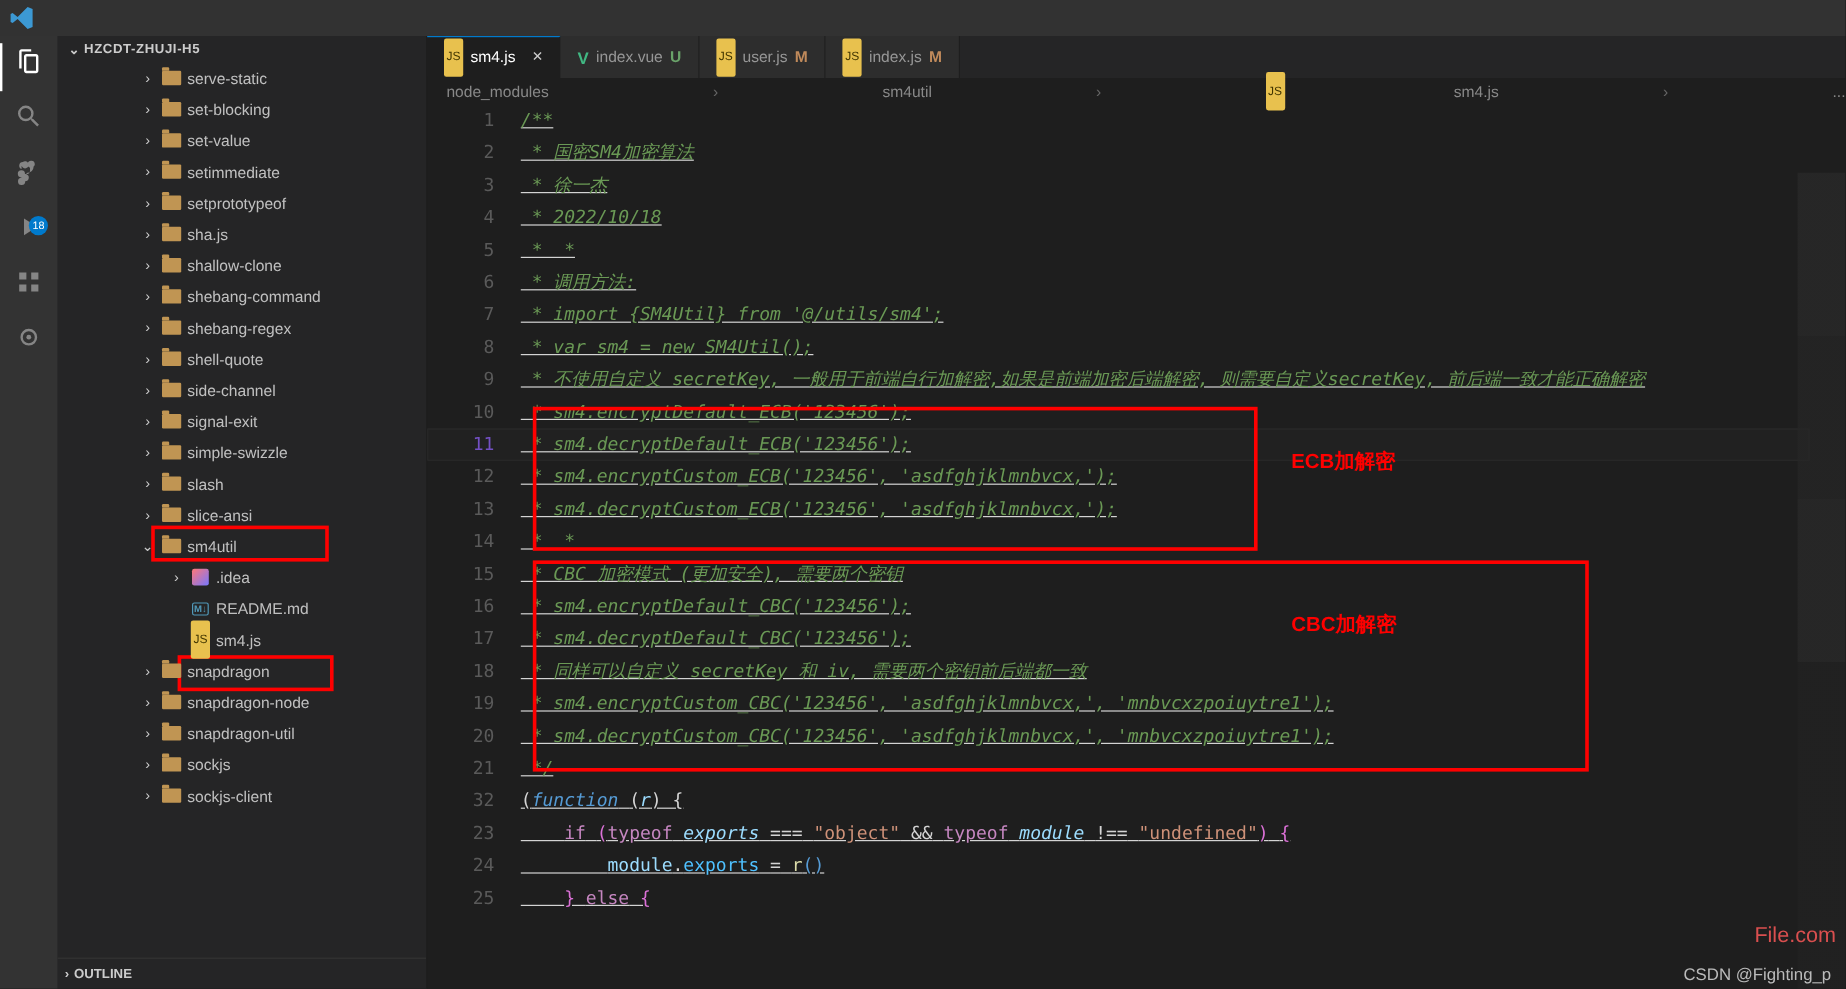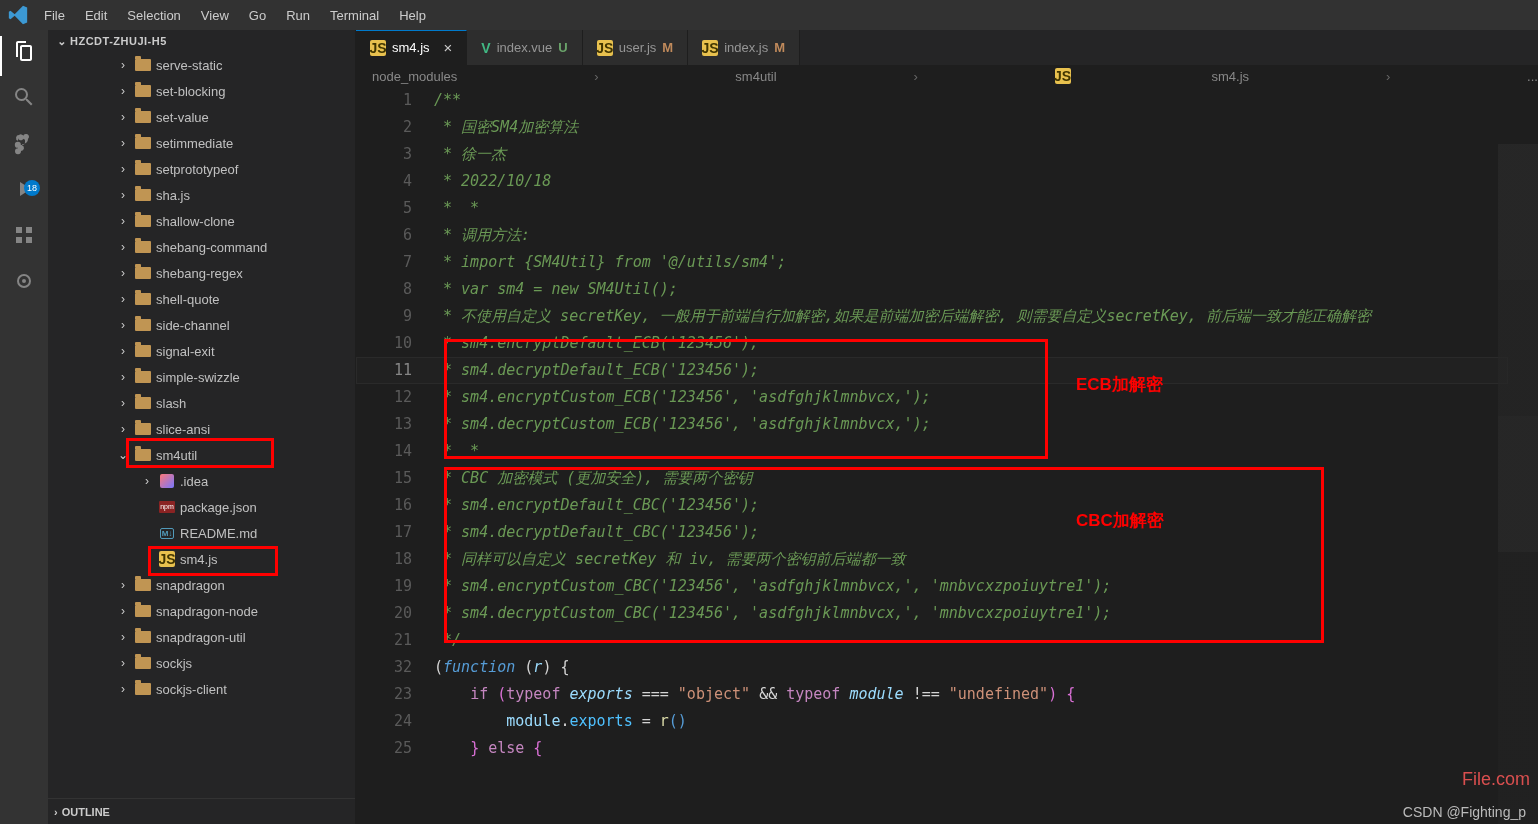--- a/index.html
+++ b/index.html
@@ -44,31 +44,31 @@
   .hl-red { position: absolute; border: 3px solid #f00; background: transparent; pointer-events: none; }
   .outline-row { height: 26px; display: flex; align-items: center; padding: 0 6px; border-top: 1px solid #333; font-size: 11px; font-weight: bold; color: #ccc; }
   
   .editor { flex: 1; background: #1e1e1e; display: flex; flex-direction: column; position: relative; }
   .tabs { height: 35px; background: #252526; display: flex; align-items: stretch; }
   .tab { padding: 0 14px; display: flex; align-items: center; gap: 6px; background: #2d2d2d; border-right: 1px solid #1e1e1e; cursor: pointer; color: #969696; }
   .tab.active { background: #1e1e1e; color: #fff; border-bottom: 1px solid #1e1e1e; border-top: 1px solid #007acc; }
   .tab .close { margin-left: 8px; font-size: 15px; color: #ccc; }
   .tab .mflag { color: #c08a5b; font-weight: bold; }
   .tab .uflag { color: #6aa36a; font-weight: bold; }
-  .js-icon { background: #e8c14e; color: #403500; font-size: 14px; font-weight: bold; width: 16px; height: 16px; display: inline-flex; align-items: center; justify-content: center; border-radius: 2px; }
+  .js-icon { background: #e8c14e; color: #403500; font-size: 10px; font-weight: normal; width: 16px; height: 32px; display: inline-flex; align-items: center; justify-content: center; border-radius: 2px; }
   .vue-icon { color: #41b883; font-size: 14px; font-weight: bold; }
   .pkg-icon { background: #8a2323; width: 16px; height: 12px; border-radius: 1px; display: inline-block; color: #fff; font-size: 7px; text-align: center; line-height: 12px; }
   .md-icon { color: #519aba; font-size: 8px; font-weight: bold; border: 1px solid #519aba; padding: 0 1px; border-radius: 2px; }
   .idea-icon { width: 14px; height: 14px; background: linear-gradient(135deg,#f77,#77f); border-radius: 2px; }
   .breadcrumb { height: 22px; display: flex; align-items: center; padding-left: 16px; font-size: 13px; color: #888; gap: 4px; justify-content: space-between; }
   .breadcrumb .sep { color: #666; }
   .codearea { flex: 1; display: flex; overflow: hidden; font-family: Consolas, monospace; font-size: 15px; line-height: 27px; position: relative; }
   .gutter { width: 78px; text-align: right; padding-right: 22px; color: #5a5a5a; user-select: none; }
-  .gutter .cur { color: #a3a3a3; }
-  .code { flex: 1; white-space: pre; color: #d4d4d4; position: relative; }
+  .gutter .cur { color: #8b5cf6; }
+  .code { flex: 1; white-space: pre; color: #d4d4d4; position: relative; text-decoration: underline; }
   .c-green { color: #6a9955; font-style: italic; }
   .c-blue { color: #569cd6; }
   .c-lightblue { color: #9cdcfe; font-style: italic; }
   .c-yellow { color: #dcdcaa; }
   .c-orange { color: #ce9178; }
   .c-purple { color: #c586c0; }
   .c-const { color: #4fc1ff; }
   .c-punc { color: #d4d4d4; font-style: normal; }
   .c-magenta { color: #da70d6; }
   .curline { position: absolute; top: calc(27px * 10); left: 0; right: 30px; height: 27px; border: 1px solid #2a2a2a; background: #2a2a2a40; pointer-events: none; }
@@ -78,30 +78,20 @@
   .footer-wm { position: absolute; right: 8px; bottom: 34px; color: #d94f4f; font-family: Arial; font-size: 18px; }
   .footer-csdn { position: absolute; right: 12px; bottom: 4px; color: #bbb; font-size: 14px; }
 </style>
 </head>
 <body>
 
 <div class="titlebar">
   <svg class="tb-logo" viewBox="0 0 24 24">
     <path fill="#3c99d4" d="M23 3l-5-2-10 10L3 7 1 8v8l2 1 5-4 10 10 5-2V3z"></path>
   </svg>
-  <div class="tb-menu">
-      <span class="tb-item">File</span>
-      <span class="tb-item">Edit</span>
-      <span class="tb-item">Selection</span>
-      <span class="tb-item">View</span>
-      <span class="tb-item">Go</span>
-      <span class="tb-item">Run</span>
-      <span class="tb-item">Terminal</span>
-      <span class="tb-item">Help</span>
-    </div>
 </div>
 
 <div class="main">
 
   <div class="activitybar">
     <div class="act-icon active active-bar">
       <svg width="24" height="24" viewBox="0 0 24 24">
           <path fill="currentColor" d="M14 2H6C4.9 2 4 2.9 4 4v14h2V4h8V2zm4 4H10C8.9 6 8 6.9 8 8v12c0 1.1.9 2 2 2h8c1.1 0 2-.9 2-2V8c0-1.1-.9-2-2-2zm0 14H10V8h8v12z"></path>
         </svg>
     </div>
@@ -253,27 +243,20 @@
             <span class="folder-icon"></span>
           </span>
           <span class="lbl">sm4util</span>
         </div>
         <div class="row" style="padding-left: 92px;">
           <span class="chev">›</span>
           <span class="ficon">
             <span class="idea-icon"></span>
           </span>
           <span class="lbl">.idea</span>
-        </div>
-        <div class="row" style="padding-left: 92px;">
-          <span class="chev"></span>
-          <span class="ficon">
-            <span class="pkg-icon">npm</span>
-          </span>
-          <span class="lbl">package.json</span>
         </div>
         <div class="row" style="padding-left: 92px;">
           <span class="chev"></span>
           <span class="ficon">
             <span class="md-icon">M↓</span>
           </span>
           <span class="lbl">README.md</span>
         </div>
         <div class="row" style="padding-left: 92px;">
           <span class="chev"></span>

